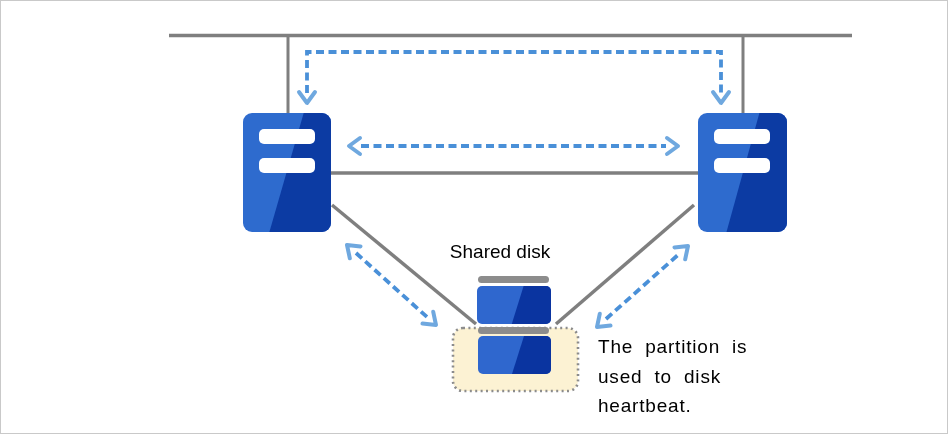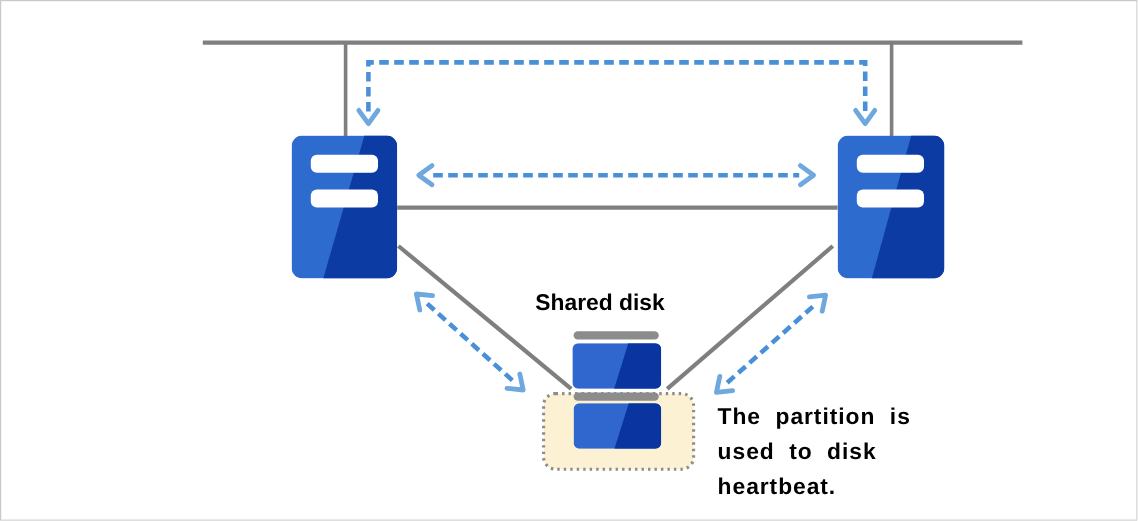--- a/index.html
+++ b/index.html
@@ -2,21 +2,20 @@
 <html><head>
 <meta charset="utf-8">
 <style>
   html,body{margin:0;padding:0;background:#ffffff;}
   .canvas{
     position:relative;
     width:946px;height:432px;
     border:1px solid #c9c9c9;
     background:#ffffff;
     font-family:"Liberation Sans", sans-serif;
-    font-weight:bold;
   }
   svg{display:block;}
   .gray-line{stroke:#7f7f7f;stroke-width:3.5;fill:none;stroke-linecap:butt;}
   .gray-line-thin{stroke:#7f7f7f;stroke-width:3;fill:none;}
   .dash{stroke:#4a90d8;stroke-width:3.8;fill:none;stroke-dasharray:8 4.5;stroke-linejoin:miter;}
   .head{stroke:#6fa8df;stroke-width:4;fill:none;stroke-linecap:round;stroke-linejoin:round;}
   .srv-light{fill:#2e6bce;}
   .srv-dark{fill:#0c3ba3;}
   .disk-light{fill:#2f67ce;}
   .disk-dark{fill:#0a34a0;}

